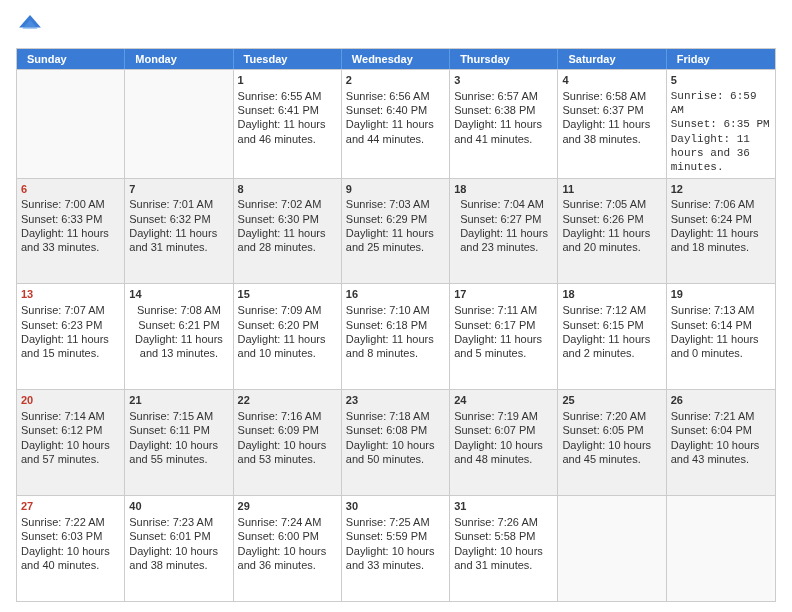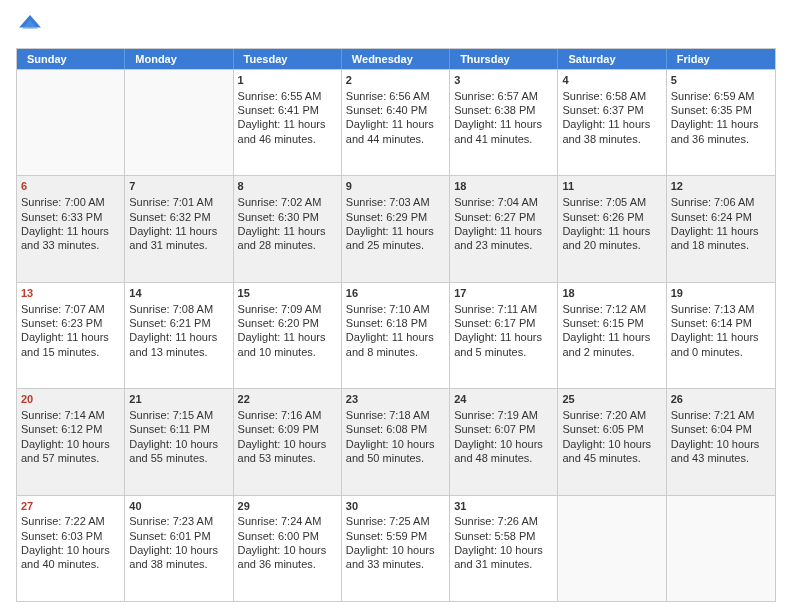--- a/index.html
+++ b/index.html
@@ -163,21 +163,21 @@
 Daylight: 11 hours and 41 minutes.</div>
           </div>
           <div class="cal-cell">
             <span class="day-num">4</span>
             <div class="detail" style="white-space: pre-line;">Sunrise: 6:58 AM
 Sunset: 6:37 PM
 Daylight: 11 hours and 38 minutes.</div>
           </div>
           <div class="cal-cell">
             <span class="day-num">5</span>
-            <div class="detail" style="white-space: pre-line;">Sunrise: 6:59 AM
+            <div class="detail" style="white-space: pre-line; font-family: Liberation Mono, monospace;">Sunrise: 6:59 AM
 Sunset: 6:35 PM
 Daylight: 11 hours and 36 minutes.</div>
           </div>
         </div>
         <div class="cal-week">
           <div class="cal-cell shaded">
             <span class="day-num sun">6</span>
             <div class="detail" style="white-space: pre-line;">Sunrise: 7:00 AM
 Sunset: 6:33 PM
 Daylight: 11 hours and 33 minutes.</div>
@@ -195,21 +195,21 @@
 Daylight: 11 hours and 28 minutes.</div>
           </div>
           <div class="cal-cell shaded">
             <span class="day-num">9</span>
             <div class="detail" style="white-space: pre-line;">Sunrise: 7:03 AM
 Sunset: 6:29 PM
 Daylight: 11 hours and 25 minutes.</div>
           </div>
           <div class="cal-cell shaded">
             <span class="day-num">18</span>
-            <div class="detail" style="white-space: pre-line;">Sunrise: 7:04 AM
+            <div class="detail" style="white-space: pre-line; margin-left: 6px;">Sunrise: 7:04 AM
 Sunset: 6:27 PM
 Daylight: 11 hours and 23 minutes.</div>
           </div>
           <div class="cal-cell shaded">
             <span class="day-num">11</span>
             <div class="detail" style="white-space: pre-line;">Sunrise: 7:05 AM
 Sunset: 6:26 PM
 Daylight: 11 hours and 20 minutes.</div>
           </div>
           <div class="cal-cell shaded">
@@ -221,21 +221,21 @@
         </div>
         <div class="cal-week">
           <div class="cal-cell">
             <span class="day-num sun">13</span>
             <div class="detail" style="white-space: pre-line;">Sunrise: 7:07 AM
 Sunset: 6:23 PM
 Daylight: 11 hours and 15 minutes.</div>
           </div>
           <div class="cal-cell">
             <span class="day-num">14</span>
-            <div class="detail" style="white-space: pre-line;">Sunrise: 7:08 AM
+            <div class="detail" style="white-space: pre-line; text-align: center;">Sunrise: 7:08 AM
 Sunset: 6:21 PM
 Daylight: 11 hours and 13 minutes.</div>
           </div>
           <div class="cal-cell">
             <span class="day-num">15</span>
             <div class="detail" style="white-space: pre-line;">Sunrise: 7:09 AM
 Sunset: 6:20 PM
 Daylight: 11 hours and 10 minutes.</div>
           </div>
           <div class="cal-cell">

